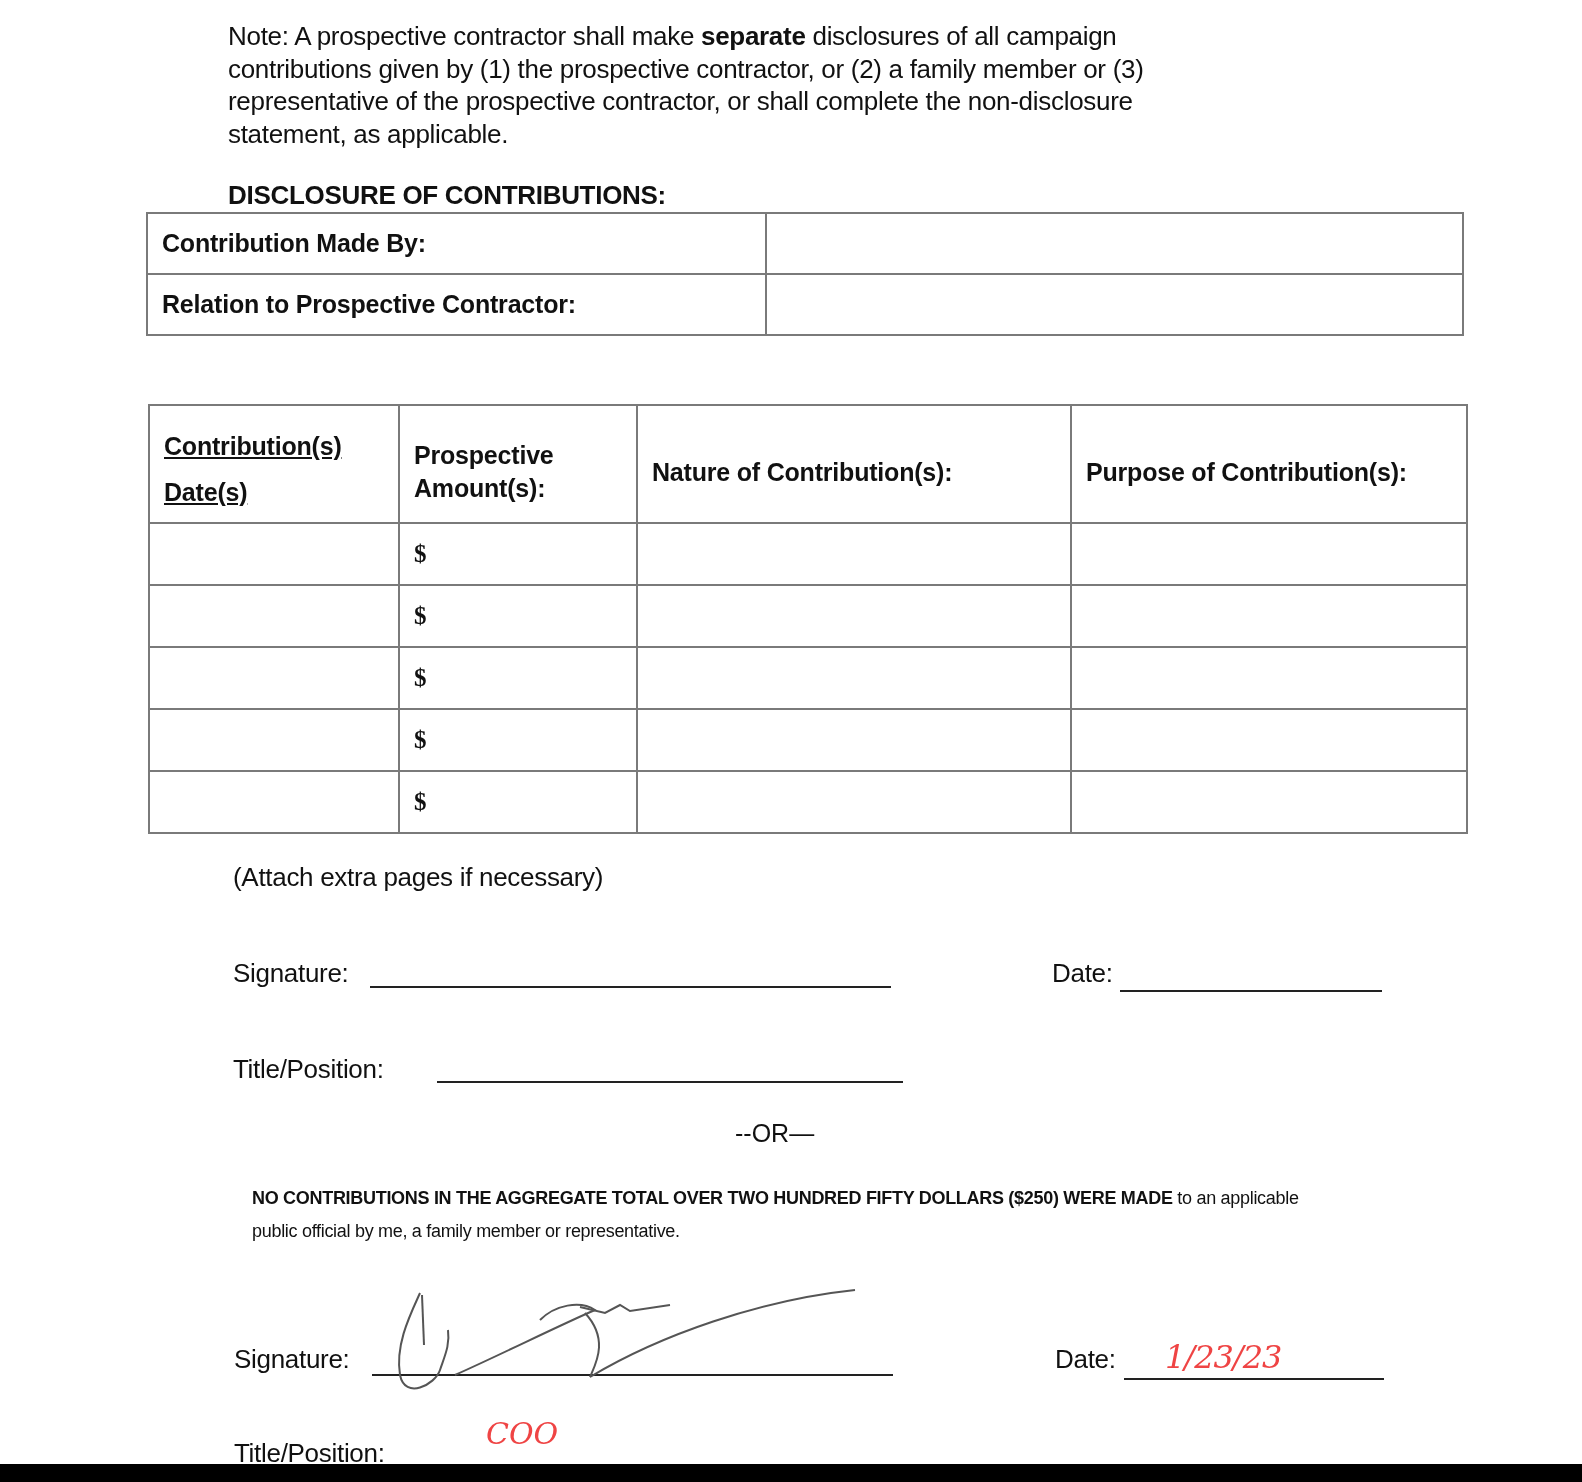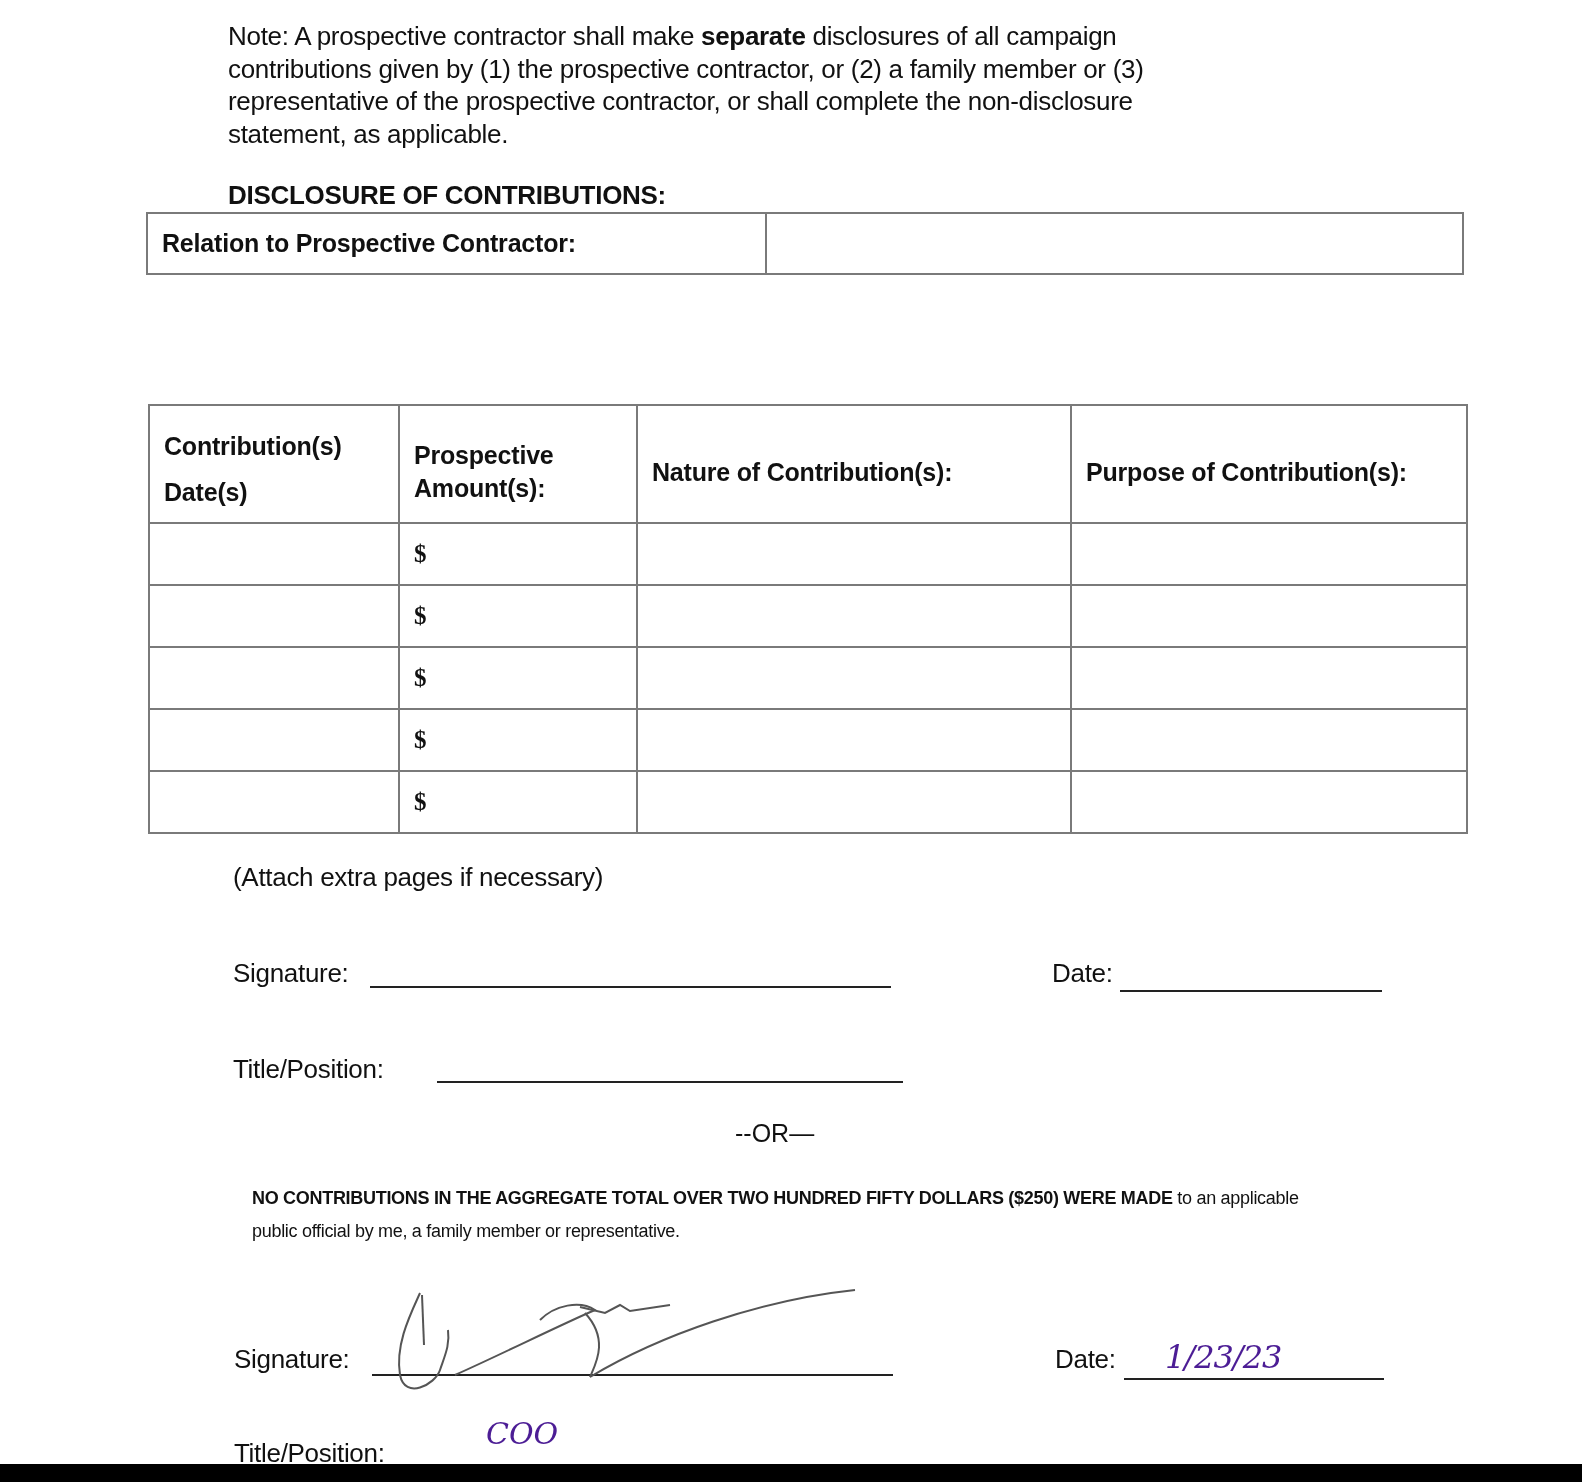--- a/index.html
+++ b/index.html
@@ -27,46 +27,50 @@
     .t1 { left: 146px; top: 212px; width: 1318px; }
     .t1 td { height: 59px; }
     .t1 td.val { font-weight: normal; }
     .governor-line {
       display: inline-block; width: 355px; border-bottom: 2.5px solid #111; margin-left: 6px;
       vertical-align: -6px;
     }
     .t2 { left: 148px; top: 404px; width: 1320px; }
     .t2 td { vertical-align: top; }
     .t2 tr.head td { height: 100px; padding-top: 16px; line-height: 33px; }
-    .t2 tr.head td.date { line-height: 46px; padding-top: 10px; }
+    .t2 tr.head td.date { line-height: 46px; padding-top: 10px; text-decoration: underline; }
     .t2 tr.row td { height: 60px; vertical-align: middle; }
     .dollar { font-family: "Liberation Serif", serif; font-weight: bold; font-size: 27px; }
     .plain { font-size: 26px; letter-spacing: -0.3px; }
     .line { position: absolute; border-bottom: 2.5px solid #222; height: 0; }
     .or-text { left: 735px; top: 1119px; font-size: 25px; font-weight: normal; }
     .nocontrib {
       left: 252px; top: 1182px; width: 1090px; font-size: 18px; line-height: 33px;
       letter-spacing: -0.3px;
     }
-    .handwritten { font-family: "DejaVu Serif", serif; color: #4c1d95; font-style: italic; }
+    .handwritten { font-family: "DejaVu Serif", serif; color: #ef4444; font-style: italic; }
     .bottom-bar { left: 0; top: 1464px; width: 1582px; height: 18px; background: #000; }
   </style>
 </head>
 <body>
 
 <div class="abs note"><span>Note:  A prospective contractor shall make </span><b>separate</b><span> disclosures of all campaign contributions given by (1) the prospective contractor, or (2) a family member or (3) representative of the prospective contractor, or shall complete the non-disclosure statement, as applicable.</span></div>
 
 <div class="abs section-title">DISCLOSURE OF CONTRIBUTIONS:</div>
 
 <table class="form t1">
   <colgroup>
       <col style="width:619px">
       <col>
     </colgroup>
   <tbody>
+      <tr>
+    <td>Contribution Made By:</td>
+    <td class="val"></td>
+  </tr>
   <tr>
     <td>Relation to Prospective Contractor:</td>
     <td class="val"></td>
   </tr>
 </tbody>
   </table>
 
 <table class="form t2">
   <colgroup>
       <col style="width:250px">

